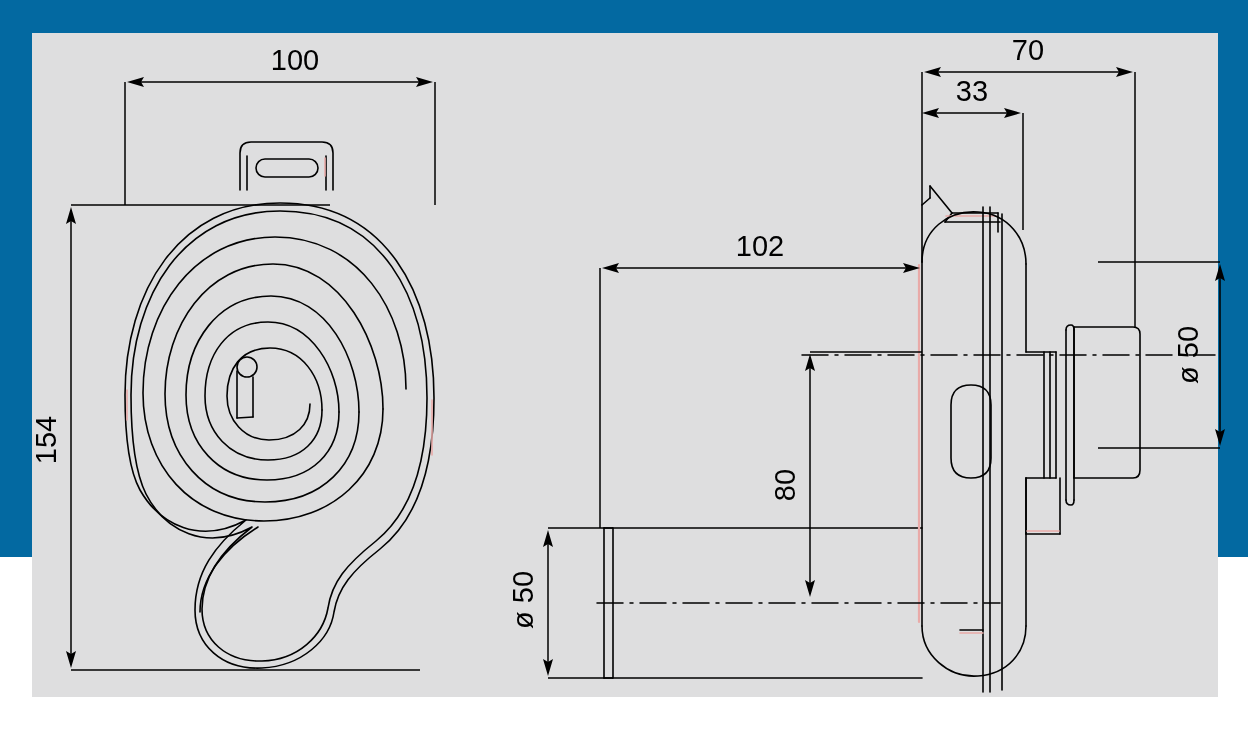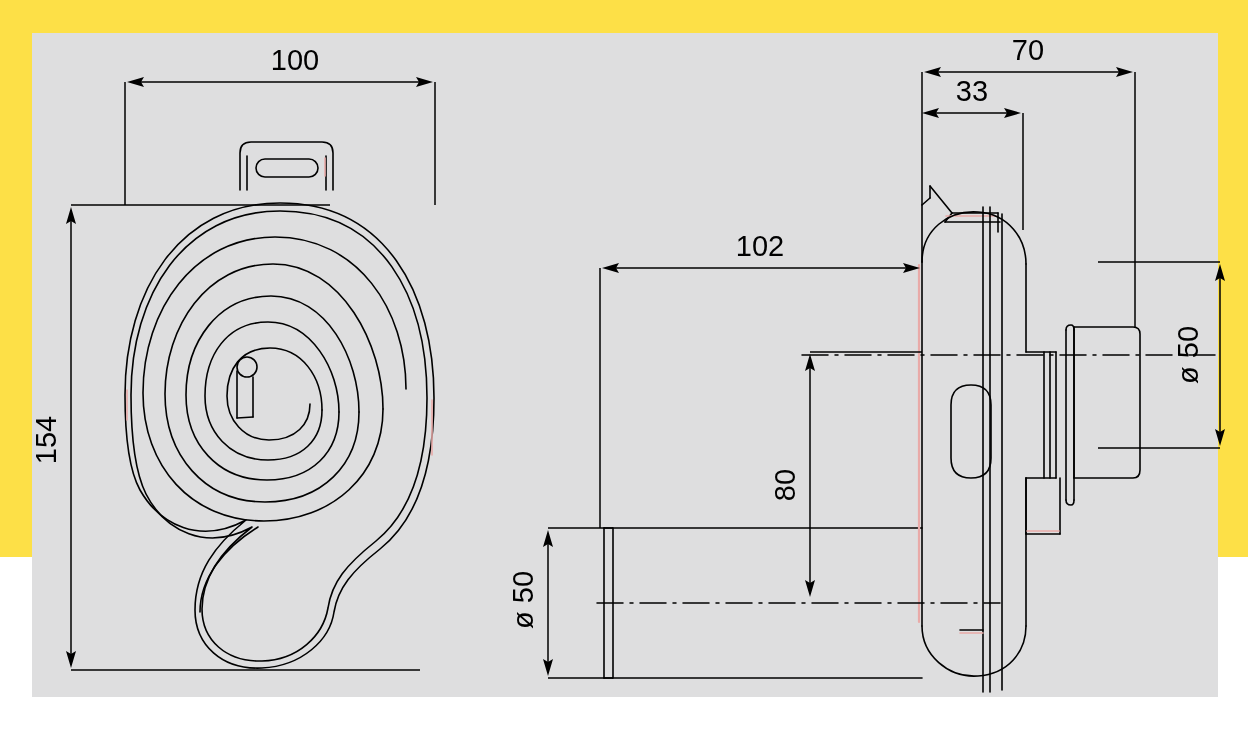--- a/index.html
+++ b/index.html
@@ -11,21 +11,21 @@
   body {
     width: 1248px;
     height: 733px;
     font-family: "Liberation Sans", sans-serif;
     overflow: hidden;
   }
   #drawing-root {
     position: relative;
     width: 1248px;
     height: 557px;
-    background: #fde047;
+    background: #0369a1;
   }
   #drawing-canvas {
     position: absolute;
     left: 0;
     top: 0;
     width: 1248px;
     height: 733px;
     display: block;
   }
   .dim-text {

